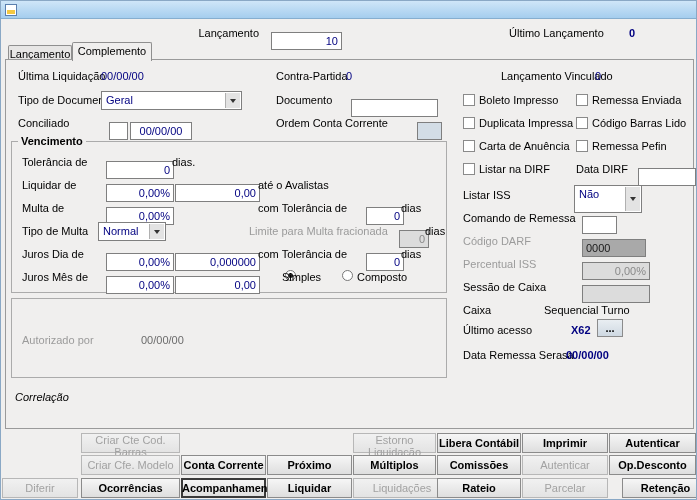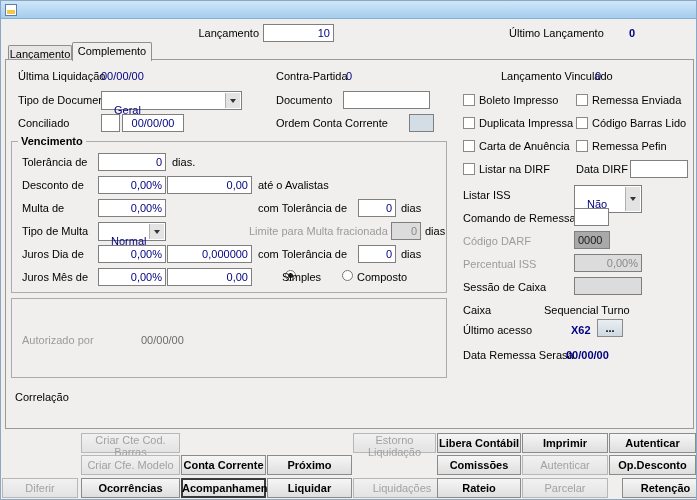--- a/index.html
+++ b/index.html
@@ -17,29 +17,29 @@
   .title{position:absolute;left:0;top:2px;width:100%;text-align:center;font-size:12px;color:#000;}
   .appicon{position:absolute;left:4px;top:3px;width:12px;height:12px;background:#fff;border:1px solid #5a7fae;}
   .appicon::after{content:"";position:absolute;left:1px;top:5px;right:1px;bottom:1px;background:#f4c842;}
   .lbl{position:absolute;white-space:nowrap;}
   .lbl.gray{color:#9b9b9b;}
   .val{position:absolute;white-space:nowrap;color:#000080;}
   .val.bold{font-weight:bold;}
   .inp{
     position:absolute;border:1px solid #7f7f7f;background:#fff;
     font-family:"Liberation Sans",sans-serif;font-size:11px;color:#000080;
-    padding:0 3px;margin:0;
+    padding:0 3px;margin:8px;
   }
   .inp.num{text-align:right;}
   .inp.ctr{text-align:center;}
   .inp.dis{background:#dcdcdc;color:#8a8a8a;}
   .inp.dark{background:#a9a9a9;color:#1a1a1a;}
   .inp.bluegray{background:#d3dde6;}
   .sel{position:absolute;border:1px solid #7f7f7f;background:#fff;}
-  .sel-text{position:absolute;left:4px;top:12px;color:#000080;white-space:nowrap;margin-left:8px;}
+  .sel-text{position:absolute;left:4px;top:2px;color:#000080;white-space:nowrap;}
   .sel-btn{position:absolute;right:1px;top:1px;bottom:1px;width:15px;background:#e3e3e3;border-left:1px solid #b0b0b0;display:flex;align-items:center;justify-content:center;}
   .tri{width:0;height:0;border-left:3px solid transparent;border-right:3px solid transparent;border-top:4px solid #333;}
   .tab{
     position:absolute;border:1px solid #8f8f8f;border-bottom:none;background:#e7e6e5;
     text-align:center;padding-top:2px;border-radius:2px 2px 0 0;
   }
   .tab.active{background:#f0efee;z-index:3;text-align:center;}
   .tabpage{position:absolute;left:4px;top:58px;width:689px;height:370px;background:#f0efee;border:1px solid #9a9a9a;}
   .group{position:absolute;border:1px solid #ababab;}
   .legend{position:absolute;background:#f0efee;padding:0 3px;font-weight:bold;white-space:nowrap;}
@@ -47,21 +47,21 @@
   .rb{position:absolute;width:11px;height:11px;background:#fff;border:1px solid #777;border-radius:50%;}
   .rb.on::after{content:"";position:absolute;left:2px;top:2px;width:5px;height:5px;border-radius:50%;background:#222;}
   .btn{
     position:absolute;height:20px;padding:0;
     background:linear-gradient(#f6f6f6,#dedede);border:1px solid #8b8b8b;
     font-family:"Liberation Sans",sans-serif;font-size:11px;font-weight:bold;color:#000;
   }
   .btn.disabled{color:#a2a2a2;font-weight:normal;border-color:#b7b7b7;background:linear-gradient(#f1f1f1,#e3e3e3);}
   .btn.focused{border:1px solid #3a3a3a;box-shadow:inset 0 0 0 1px #3a3a3a;}
   .btn.small{height:18px;background:linear-gradient(#e9eef2,#cfd9e2);}
-  .ital{}
+  .ital{font-style:italic;}
 </style>
 </head>
 <body>
 
 <div id="win">
 
   <div class="titlebar">
     <span class="appicon"></span>
   </div>
 
@@ -123,21 +123,21 @@
     <span class="sel-text">Não</span>
     <span class="sel-btn">
         <span class="tri"></span>
       </span>
   </div>
 
   <div class="lbl" style="left:462px;top:211px">Comando de Remessa</div>
   <input class="inp" style="left: 573px; top: 207px; width: 35px; height: 18px;" value="">
 
   <div class="lbl gray" style="left:462px;top:234px">Código DARF</div>
-  <input class="inp dark" style="left: 573px; top: 230px; width: 36px; height: 18px;" value="0000">
+  <input class="inp dark" style="left: 573px; top: 230px; width: 64px; height: 18px;" value="0000">
 
   <div class="lbl gray" style="left:462px;top:257px">Percentual ISS</div>
   <input class="inp dis num" style="left: 573px; top: 253px; width: 68px; height: 18px;" value="0,00%">
 
   <div class="lbl" style="left:462px;top:280px">Sessão de Caixa</div>
   <input class="inp dis" style="left: 573px; top: 276px; width: 68px; height: 18px;" value="">
 
   <div class="lbl" style="left:462px;top:303px">Caixa</div>
   <div class="lbl" style="left:543px;top:303px">Sequencial Turno</div>
 
@@ -148,21 +148,21 @@
   <div class="lbl" style="left:462px;top:348px">Data Remessa Serasa</div>
   <div class="val bold" style="left:565px;top:348px">00/00/00</div>
 
   <div class="group" style="left:10px;top:140px;width:436px;height:152px"></div>
   <div class="legend" style="left:17px;top:134px">Vencimento</div>
 
   <div class="lbl" style="left:21px;top:155px">Tolerância de</div>
   <input class="inp num" style="left: 97px; top: 152px; width: 68px; height: 18px;" value="0">
   <div class="lbl" style="left:171px;top:155px">dias.</div>
 
-  <div class="lbl" style="left:21px;top:178px">Desconto de</div>
+  <div class="lbl" style="left:21px;top:178px">Liquidar de</div>
   <input class="inp num" style="left: 97px; top: 175px; width: 68px; height: 18px;" value="0,00%">
   <input class="inp num" style="left: 166px; top: 175px; width: 85px; height: 18px;" value="0,00">
   <div class="lbl" style="left:257px;top:178px">até o Avalistas</div>
 
   <div class="lbl" style="left:21px;top:201px">Multa de</div>
   <input class="inp num" style="left: 97px; top: 198px; width: 68px; height: 18px;" value="0,00%">
   <div class="lbl" style="left:257px;top:201px">com Tolerância de</div>
   <input class="inp num" style="left: 357px; top: 198px; width: 38px; height: 18px;" value="0">
   <div class="lbl" style="left:400px;top:201px">dias</div>
 
@@ -200,20 +200,21 @@
 
   <button class="btn disabled" style="left:80px;top:432px;width:99px">Criar Cte Cod. Barras</button>
   <button class="btn disabled" style="left:352px;top:432px;width:83px">Estorno Liquidação</button>
   <button class="btn" style="left:436px;top:432px;width:84px">Libera Contábil</button>
   <button class="btn" style="left:521px;top:432px;width:86px">Imprimir</button>
   <button class="btn" style="left:608px;top:432px;width:87px">Autenticar</button>
 
   <button class="btn disabled" style="left:80px;top:454px;width:99px">Criar Cfe. Modelo</button>
   <button class="btn" style="left:180px;top:454px;width:85px">Conta Corrente</button>
   <button class="btn" style="left:266px;top:454px;width:85px">Próximo</button>
+  <button class="btn" style="left:352px;top:454px;width:83px">Múltiplos</button>
   <button class="btn" style="left:436px;top:454px;width:84px">Comissões</button>
   <button class="btn disabled" style="left:521px;top:454px;width:86px">Autenticar</button>
   <button class="btn" style="left:608px;top:454px;width:87px">Op.Desconto</button>
 
   <button class="btn disabled" style="left:1px;top:477px;width:76px">Diferir</button>
   <button class="btn" style="left:80px;top:477px;width:99px">Ocorrências</button>
   <button class="btn focused" style="left:180px;top:477px;width:85px">Acompanhamento</button>
   <button class="btn" style="left:266px;top:477px;width:85px">Liquidar</button>
   <button class="btn disabled" style="left:352px;top:477px;width:98px">Liquidações</button>
   <button class="btn" style="left:436px;top:477px;width:84px">Rateio</button>

